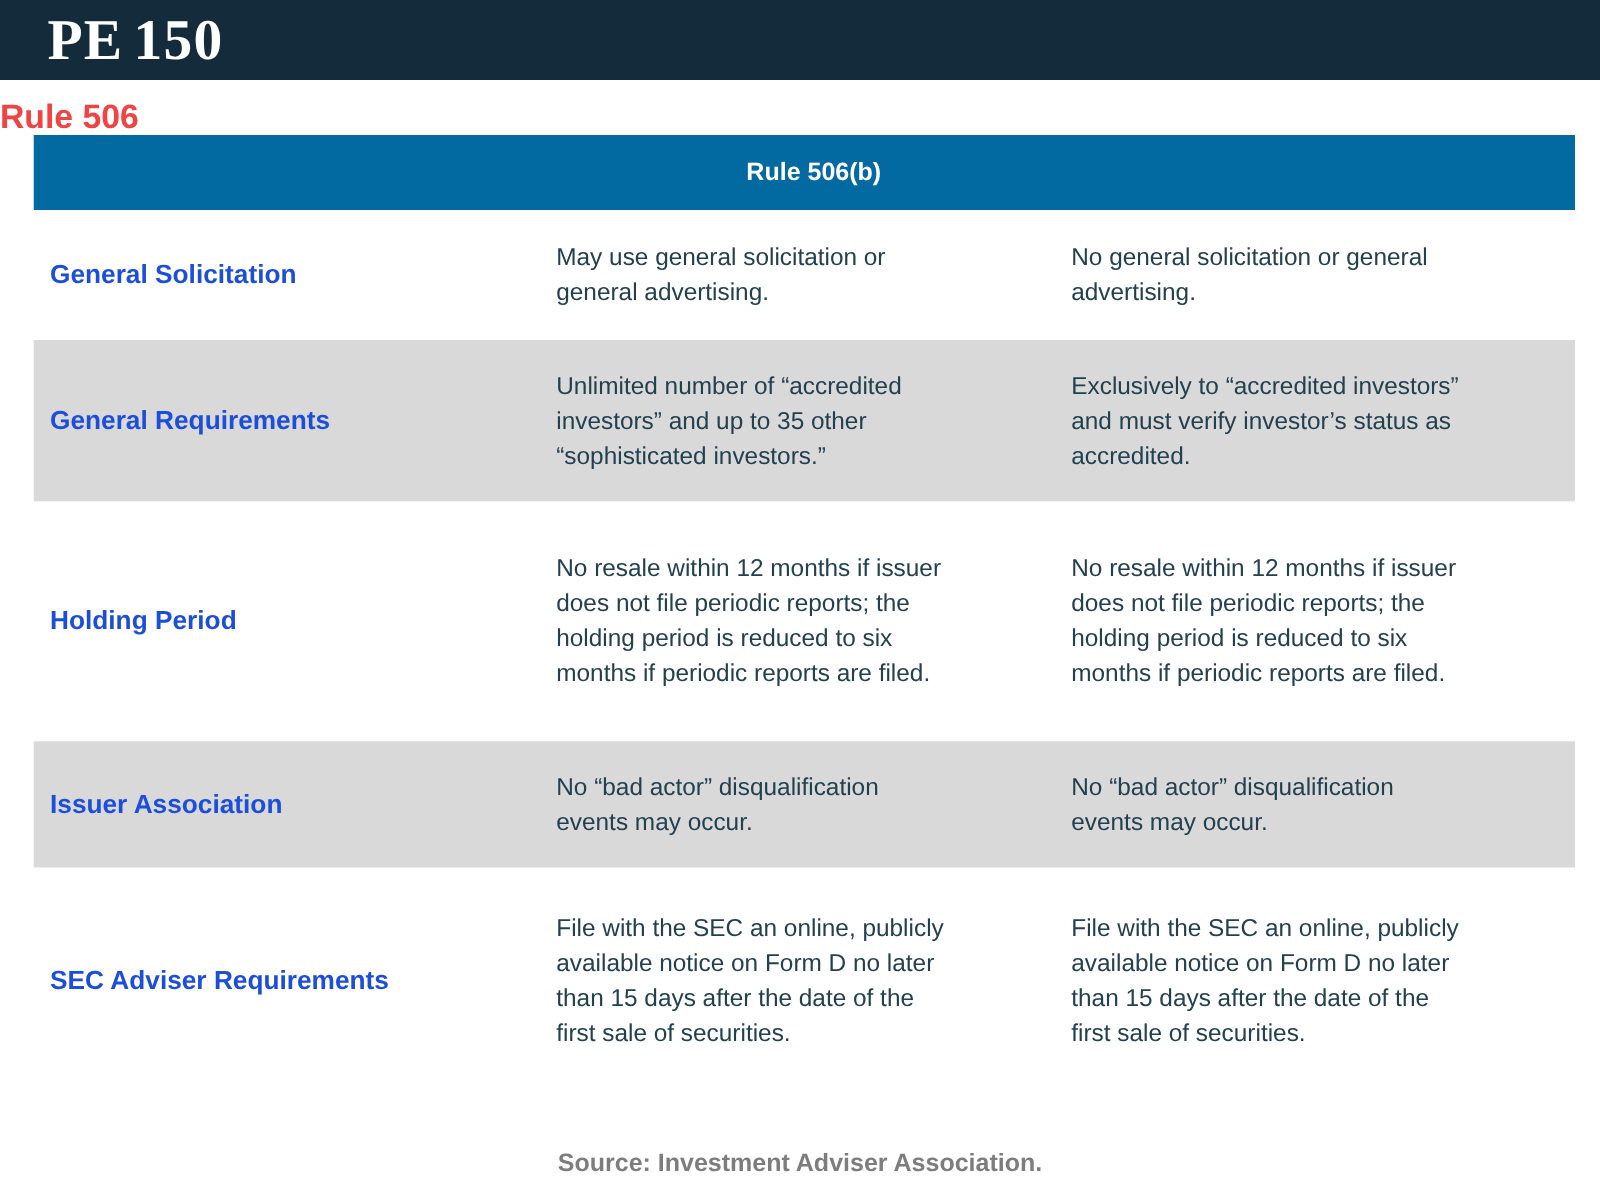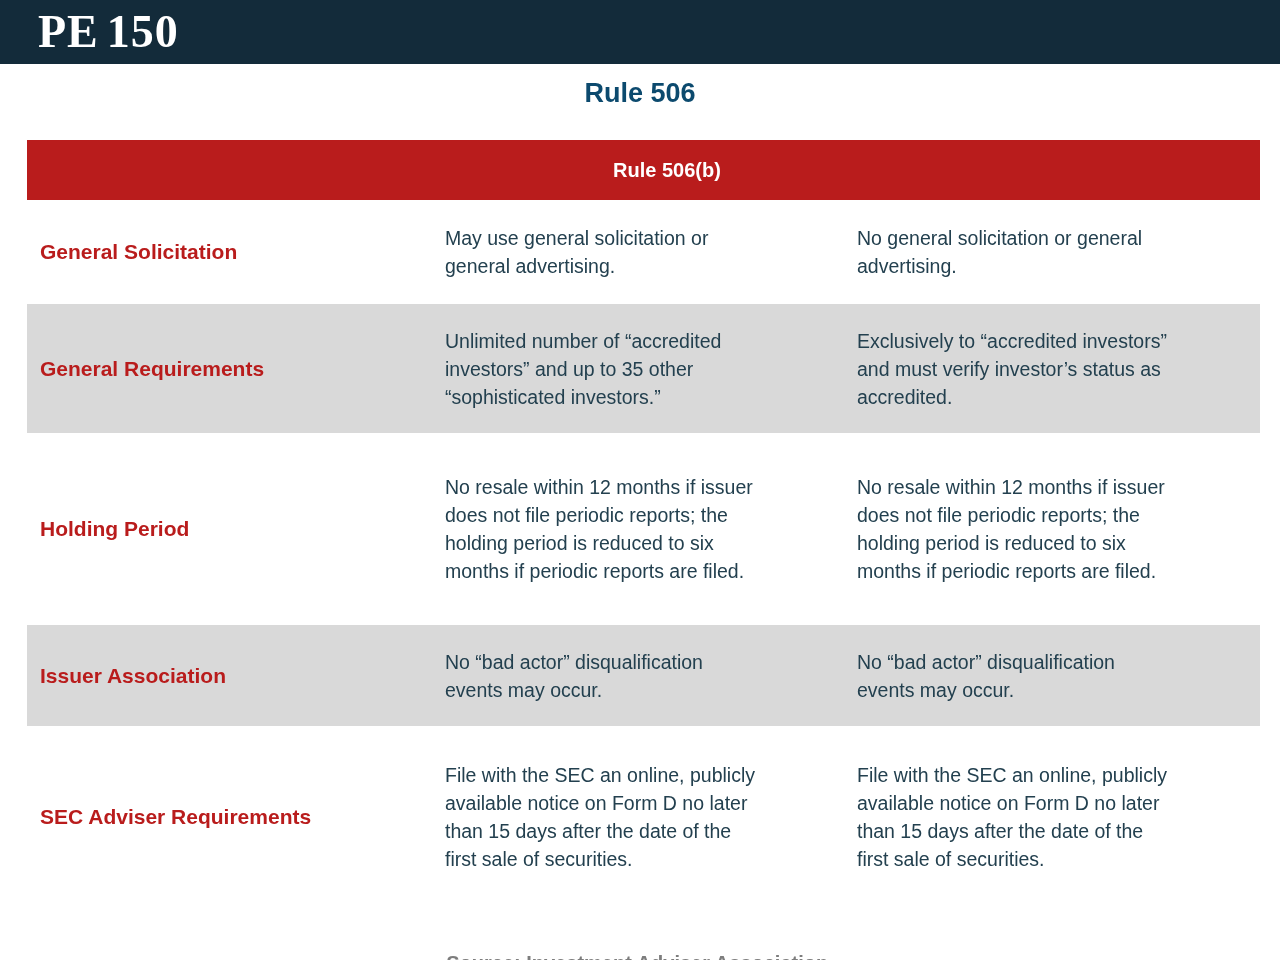--- a/index.html
+++ b/index.html
@@ -27,54 +27,52 @@
     line-height: 1;
     letter-spacing: 1px;
     display: flex;
     align-items: baseline;
   }
   .logo-pe  { color: #ffffff; }
   .logo-150 { color: #ffffff; margin-left: 8px; }
 
   
   .page-title {
-    height: 76px;
+    height: 44px;
     line-height: 58px;
-    text-align: center;
-    color: #0c4a6e;
+    color: #ef4444;
     font-size: 27px;
     font-weight: bold;
   }
 
   
   .table { margin: 0 20px 0 27px; }
   .trow {
     display: grid;
     grid-template-columns: 418px 412px 1fr;
   }
   .thead {
-    background: #b91c1c;
+    background: #0369a1;
     min-height: 60px;
-    padding-left: 16px;
   }
   .thead .hcell {
     display: flex;
     align-items: center;
     justify-content: center;
     color: #ffffff;
     font-weight: bold;
     font-size: 20px;
   }
   .label-cell {
     display: flex;
     align-items: center;
     padding-left: 13px;
     font-weight: bold;
     font-size: 21px;
-    color: #b91c1c;
+    color: #1d4ed8;
   }
   .body-cell {
     display: flex;
     align-items: center;
     font-size: 19.5px;
     line-height: 28px;
     color: #23404f;
     white-space: pre-line;
     padding-right: 16px;
   }

